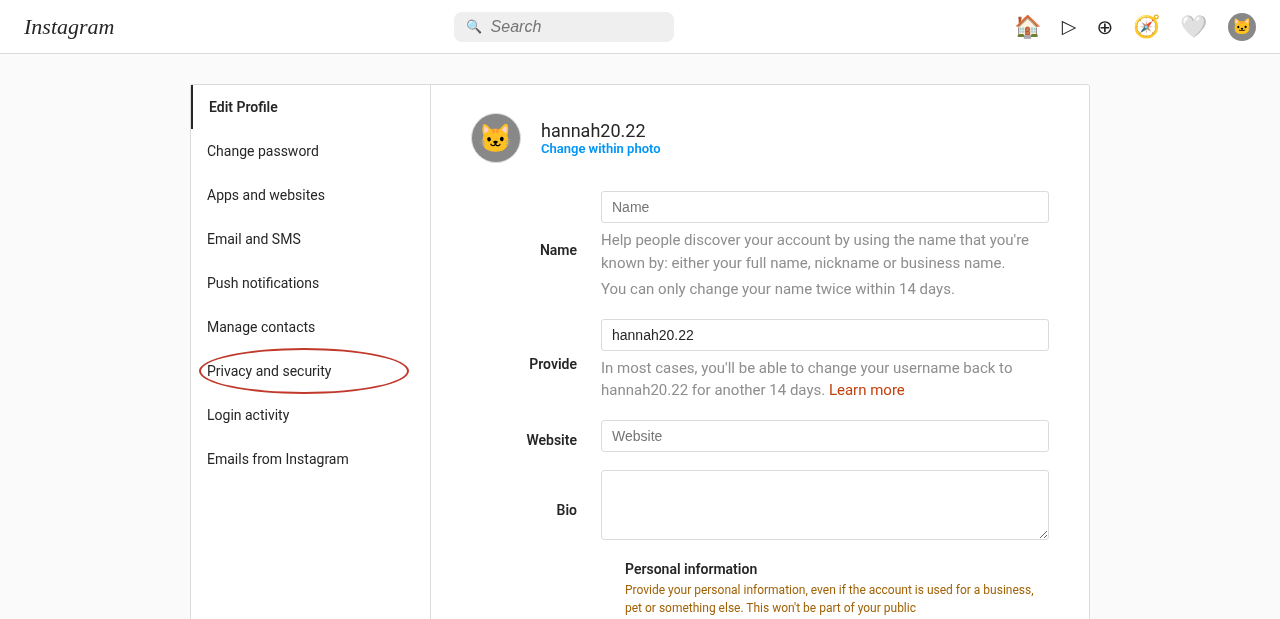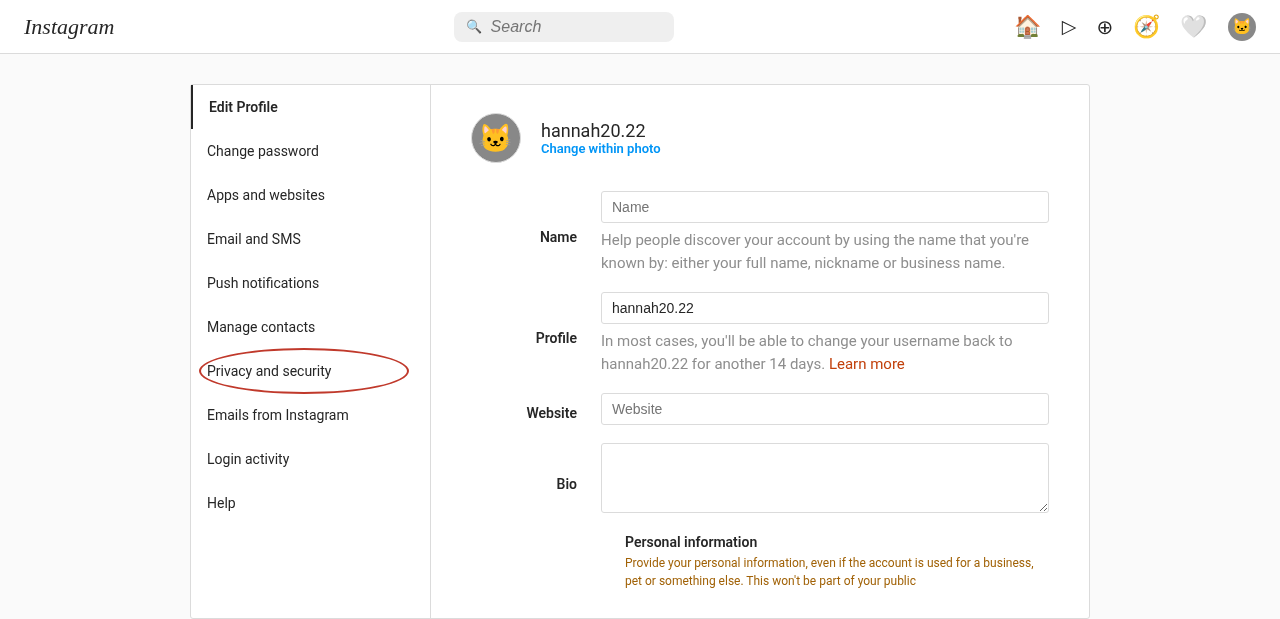--- a/index.html
+++ b/index.html
@@ -263,50 +263,48 @@
         <span>Push notifications</span>
       </div>
       <div class="sidebar-item">
         <span>Manage contacts</span>
       </div>
       <div class="sidebar-item highlighted" style="position:relative;">
         <div class="highlight-circle"></div>
         <span>Privacy and security</span>
       </div>
       <div class="sidebar-item">
+        <span>Login activity</span>
+      </div>
+      <div class="sidebar-item">
         <span>Emails from Instagram</span>
-      </div>
-      <div class="sidebar-item">
-        <span>Login activity</span>
-      </div>
-      <div class="sidebar-item">
-        <span>Help</span>
       </div>
     </nav>
 
     <div class="main-content">
 
       <div class="profile-header">
         <div class="profile-avatar">🐱</div>
         <div class="profile-info">
           <div class="profile-username">hannah20.22</div>
           <div class="profile-change-photo">Change within photo</div>
         </div>
       </div>
 
       <div class="form-row">
         <div class="form-label">Name</div>
         <div class="form-field-wrap">
           <input class="form-input" type="text" placeholder="Name" style="">
           <div class="form-hint">Help people discover your account by using the name that you're known by: either your full name, nickname or business name.</div>
+          <div class="form-hint" style="margin-top:4px;">You can only change your name twice within 14 days.</div>
         </div>
       </div>
 
       <div class="form-row">
-        <div class="form-label">Profile</div>
+        <div class="form-label">Provide</div>
         <div class="form-field-wrap">
           <input class="form-input" type="text" value="hannah20.22" style="">
           <div class="form-hint">
             <span>In most cases, you'll be able to change your username back to hannah20.22 for another 14 days.</span>
             <a href="#">Learn more</a>
           </div>
         </div>
       </div>
 
       <div class="form-row">

